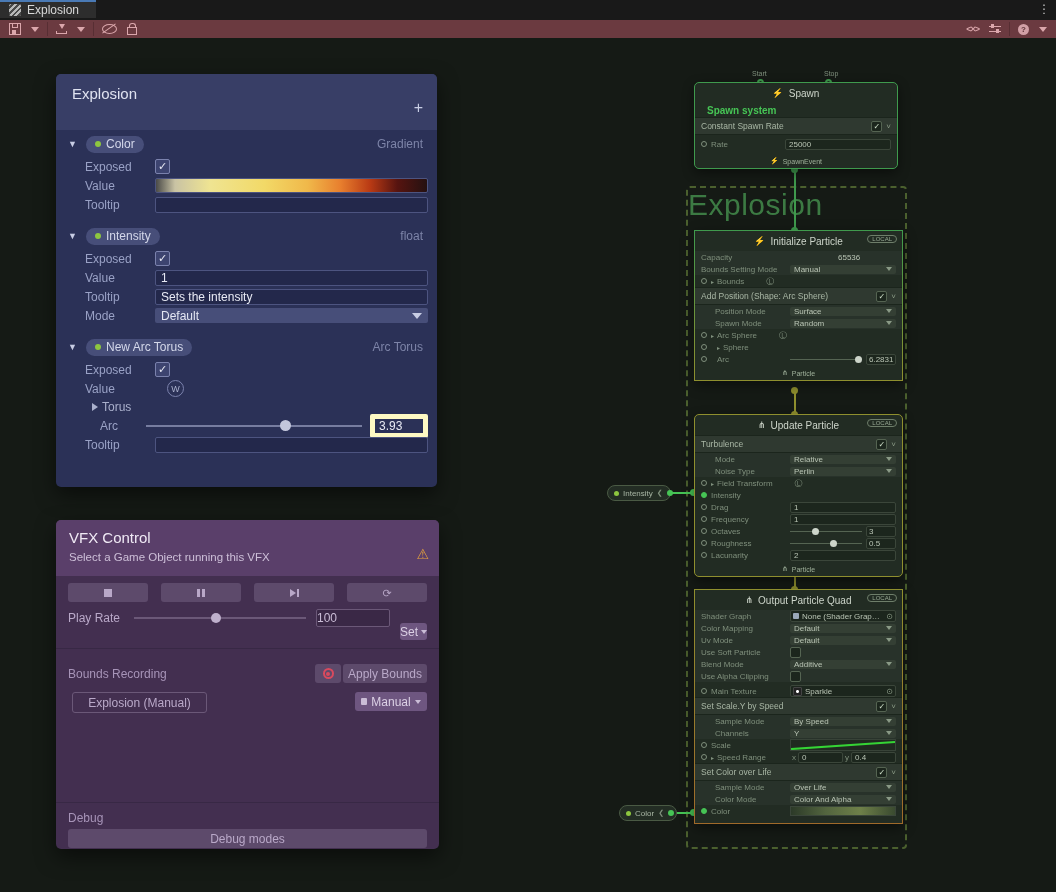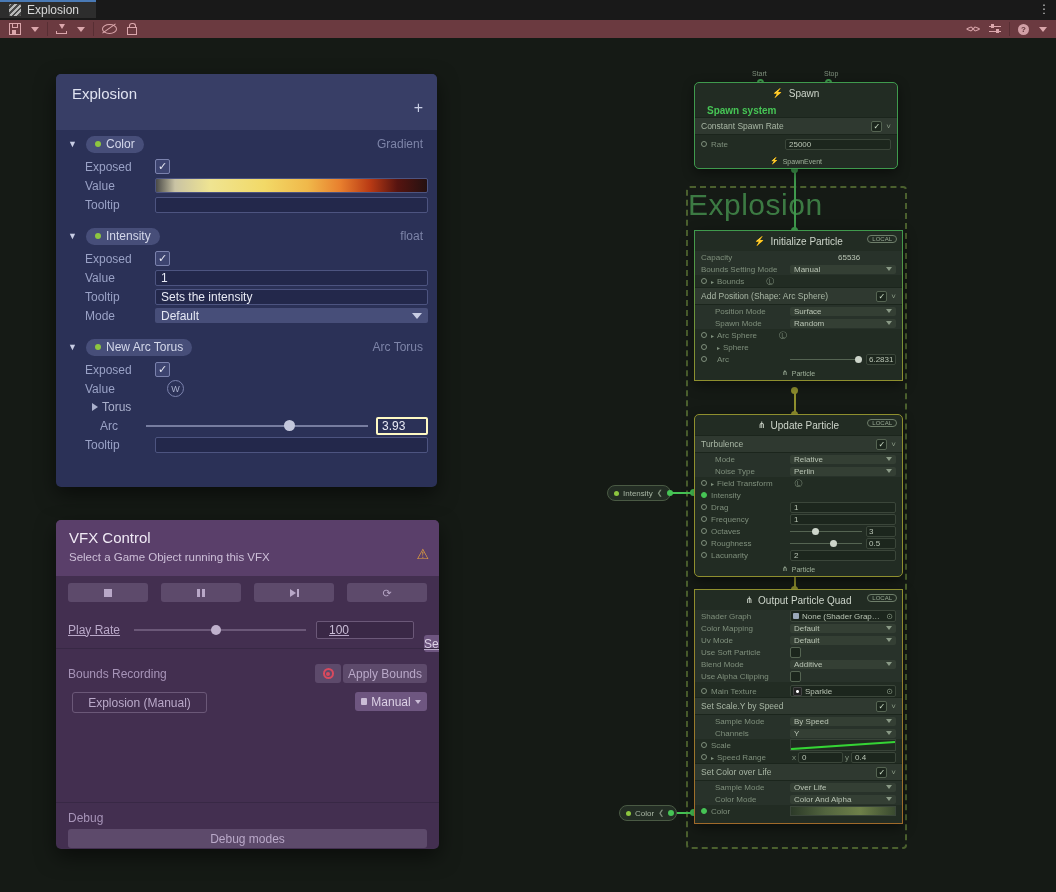--- a/index.html
+++ b/index.html
@@ -122,45 +122,45 @@
             color:#e8eaf4;display:flex;align-items:center;padding:0 5px;}
   .bb-gradient{flex:1;height:13px;border:1px solid #4d5480;border-radius:2px;
      background:linear-gradient(90deg,#4a4a48 0%,#c9c3a4 7%,#efe492 20%,#f2d967 40%,#f0b84a 56%,#e87f2e 68%,#b93a14 79%,#571410 89%,#241111 100%);}
   .bb-select{flex:1;height:15px;background:#474e79;border-radius:2px;color:#e3e6f2;display:flex;align-items:center;padding:0 6px;}
   .bb-select .ddarrow{margin-left:auto;width:0;height:0;border-left:5px solid transparent;border-right:5px solid transparent;border-top:6px solid #c8cde4;}
   .bb-w{width:15px;height:15px;border:1px solid #7b82ad;border-radius:50%;color:#aab0cc;font-size:9px;display:flex;align-items:center;justify-content:center;margin-left:12px;}
   .bb-foldrow{height:18px;display:flex;align-items:center;padding-left:36px;color:#aab0cc;gap:4px;}
   .bb-ftri{width:0;height:0;border-top:4px solid transparent;border-bottom:4px solid transparent;border-left:6px solid #aab0cc;}
   .bb-slider{flex:1;height:2px;background:#777da0;position:relative;margin-right:8px;margin-left:4px;}
   .bb-sthumb{position:absolute;top:-5px;width:11px;height:11px;border-radius:50%;background:#c3c7dc;}
-  .bb-slval{width:40px;height:14px;border:2px solid #fef9c3;border-radius:2px;color:#e8eaf4;display:flex;align-items:center;padding:0 4px;flex:none;}
+  .bb-slval{width:40px;height:14px;border:5px solid #fef9c3;border-radius:2px;color:#e8eaf4;display:flex;align-items:center;padding:0 4px;flex:none;}
   .bb-gap{height:9px;}
   
   .vfx{position:absolute;left:56px;top:520px;width:383px;height:329px;background:#432f50;border-radius:5px;
        box-shadow:0 8px 20px rgba(0,0,0,.5);color:#baa9c9;font-size:12px;overflow:hidden;}
   .vfx-head{height:56px;background:#5a3f6a;position:relative;}
   .vfx-title{position:absolute;left:13px;top:9px;font-size:15px;color:#f0eaf5;}
   .vfx-sub{position:absolute;left:13px;top:31px;font-size:11.5px;color:#cdbfd8;}
   .vfx-warn{position:absolute;right:10px;top:26px;color:#e8a33d;font-size:14px;}
   .vfx-row{position:absolute;left:12px;right:12px;display:flex;align-items:center;}
   .vbtn{background:#5d4a6b;border-radius:3px;display:flex;align-items:center;justify-content:center;color:#b9a8c8;}
   .transport{top:63px;height:19px;gap:13px;}
   .transport .vbtn{flex:1;height:19px;}
   .ic-stop{width:8px;height:8px;background:#b9a8c8;}
   .ic-pause{width:8px;height:8px;border-left:3px solid #b9a8c8;border-right:3px solid #b9a8c8;box-sizing:border-box;}
   .ic-step{display:flex;align-items:center;}
   .ic-step:before{content:"";width:0;height:0;border-top:4px solid transparent;border-bottom:4px solid transparent;border-left:6px solid #b9a8c8;}
   .ic-step:after{content:"";width:2px;height:8px;background:#b9a8c8;margin-left:1px;}
   .ic-loop{color:#b9a8c8;font-size:11px;line-height:10px;}
-  .playrate{top:100px;height:19px;text-decoration:underline;}
+  .playrate{top:88px;height:19px;}
   .pr-label{width:56px;flex:none;}
   .pr-slider{width:172px;height:2px;background:#6b5878;position:relative;margin:0 10px;flex:none;}
   .pr-thumb{position:absolute;left:45%;top:-4px;width:10px;height:10px;border-radius:50%;background:#bfb0cc;}
   .pr-num{width:72px;height:16px;border:1px solid #6b5878;border-radius:2px;background:rgba(30,20,40,.25);
-          display:flex;align-items:center;padding:0 12px;color:#cabdd6;flex:none;margin-right:10px;}
+          display:flex;align-items:center;padding:0 0;color:#cabdd6;flex:none;margin-right:10px;}
   .pr-set{margin-left:auto;width:40px;height:17px;background:#6e5680;border-radius:3px;display:flex;align-items:center;justify-content:center;gap:3px;color:#dcd1e5;margin-top:28px;}
   .tinydd{width:0;height:0;border-left:3px solid transparent;border-right:3px solid transparent;border-top:4px solid #cabdd6;}
   .vfx-sec{position:absolute;left:0;right:0;border-top:1px solid #382845;}
   .sec-bounds{top:128px;height:94px;}
   .sec-events{top:222px;height:60px;}
   .sec-debug{top:282px;height:47px;}
   .sec-label{position:absolute;left:12px;color:#a794b8;}
   .rec-btn{position:absolute;width:26px;height:19px;background:#5d4a6b;border-radius:3px;display:flex;align-items:center;justify-content:center;}
   .rec-dot{width:11px;height:11px;border-radius:50%;border:2px solid #d94a5e;box-sizing:border-box;display:flex;align-items:center;justify-content:center;}
   .rec-dot:after{content:"";width:4px;height:4px;border-radius:50%;background:#d94a5e;}

